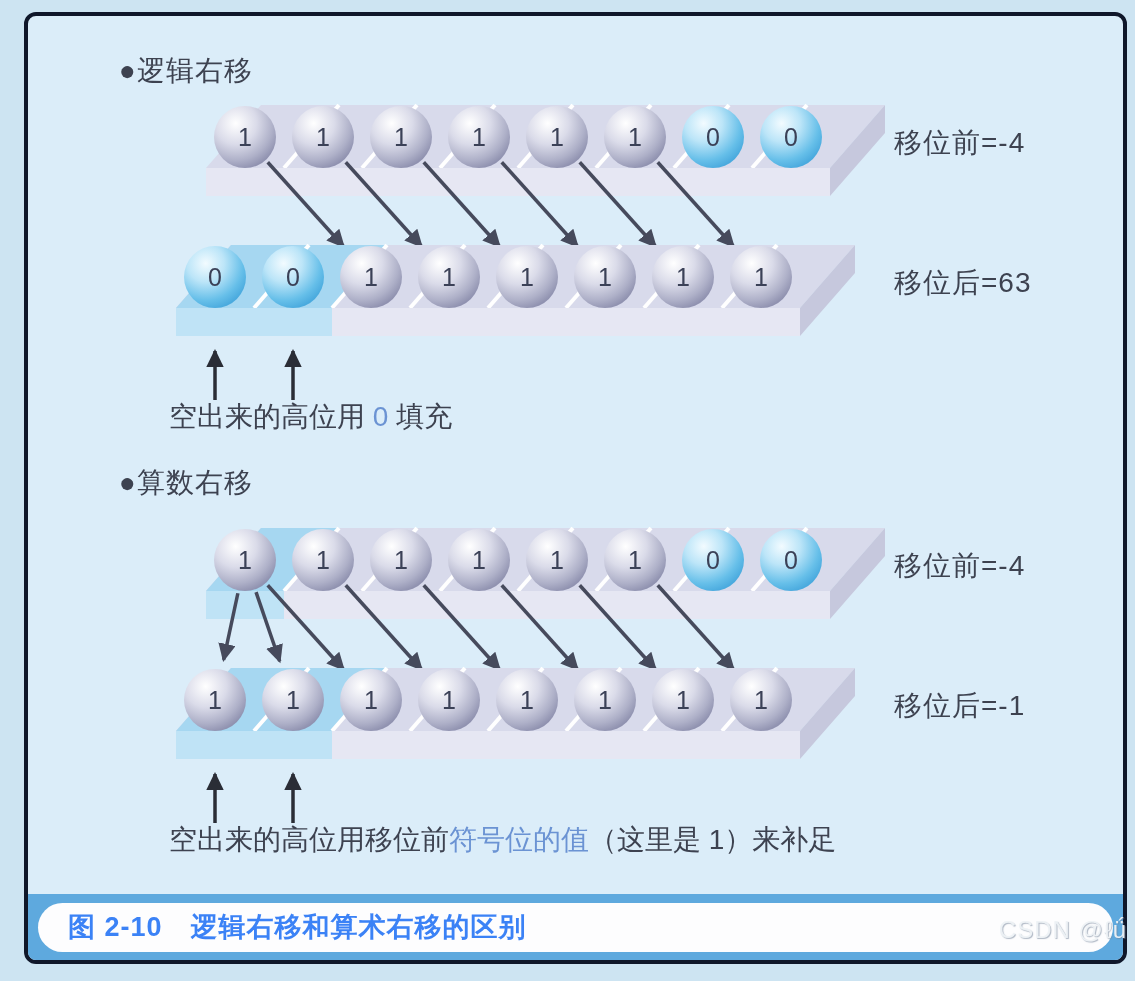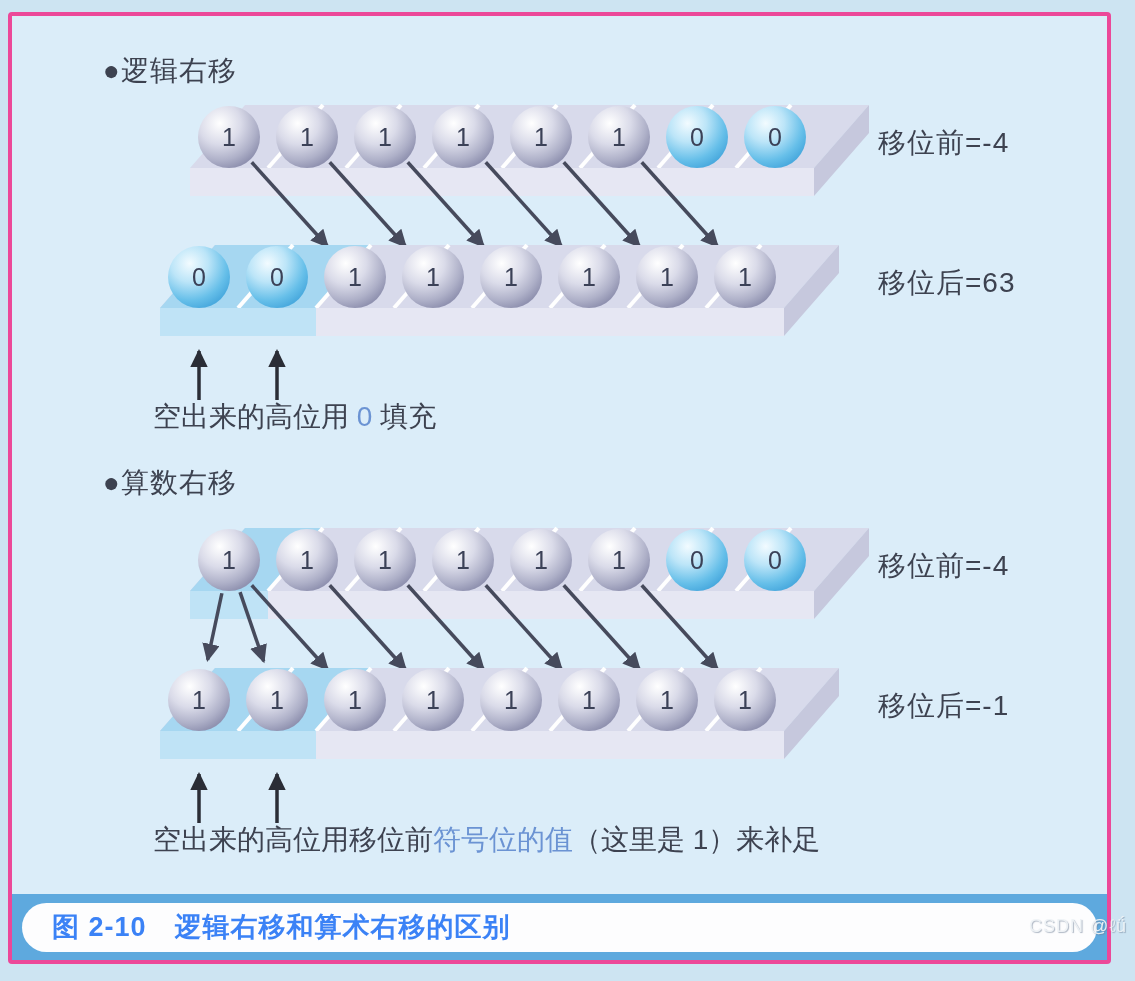--- a/index.html
+++ b/index.html
@@ -1,26 +1,26 @@
 <!DOCTYPE html>
 <html><head>
 <meta charset="utf-8">
 <style>
   html,body{margin:0;padding:0;background:#cde4f2;}
   .page{position:relative;width:1135px;height:981px;background:#cde4f2;overflow:hidden;
         font-family:"Liberation Sans","DejaVu Sans",sans-serif;}
-  .frame{position:absolute;left:8px;top:12px;width:1095px;height:944px;
-         border:4px solid #ec4899;border-radius:4px;background:#dbedf9;overflow:hidden;}
+  .frame{position:absolute;left:24px;top:12px;width:1095px;height:944px;
+         border:4px solid #0f172a;border-radius:12px;background:#dbedf9;overflow:hidden;}
   .diagram-svg{position:absolute;left:0;top:0;width:1095px;height:944px;}
   .band{position:absolute;left:0;right:0;bottom:0;height:66px;background:#5ea9de;}
   .caption-bar{position:absolute;left:10px;right:10px;bottom:8px;height:49px;
                background:#fdfdfe;border-radius:25px;}
   .caption-text{line-height:49px;padding-left:30px;font-size:27px;font-weight:bold;
                 color:#3b82f6;letter-spacing:1px;white-space:nowrap;}
-  .watermark{position:absolute;right:8px;top:916px;font-size:18px;letter-spacing:1px;
+  .watermark{position:absolute;right:8px;top:916px;font-size:24px;letter-spacing:1px;
              color:rgba(238,242,246,0.95);text-shadow:1px 1px 1px rgba(110,125,150,0.55);}
   svg text{font-family:"Liberation Sans","DejaVu Sans",sans-serif;}
   .sec-title,.sec-label{font-size:28px;fill:#3d4250;letter-spacing:1px;}
   .note-text{font-size:28px;}
   .bit-digit{font-size:25px;fill:#3b4157;}
 </style>
 </head>
 <body>
 
 <div class="page">

